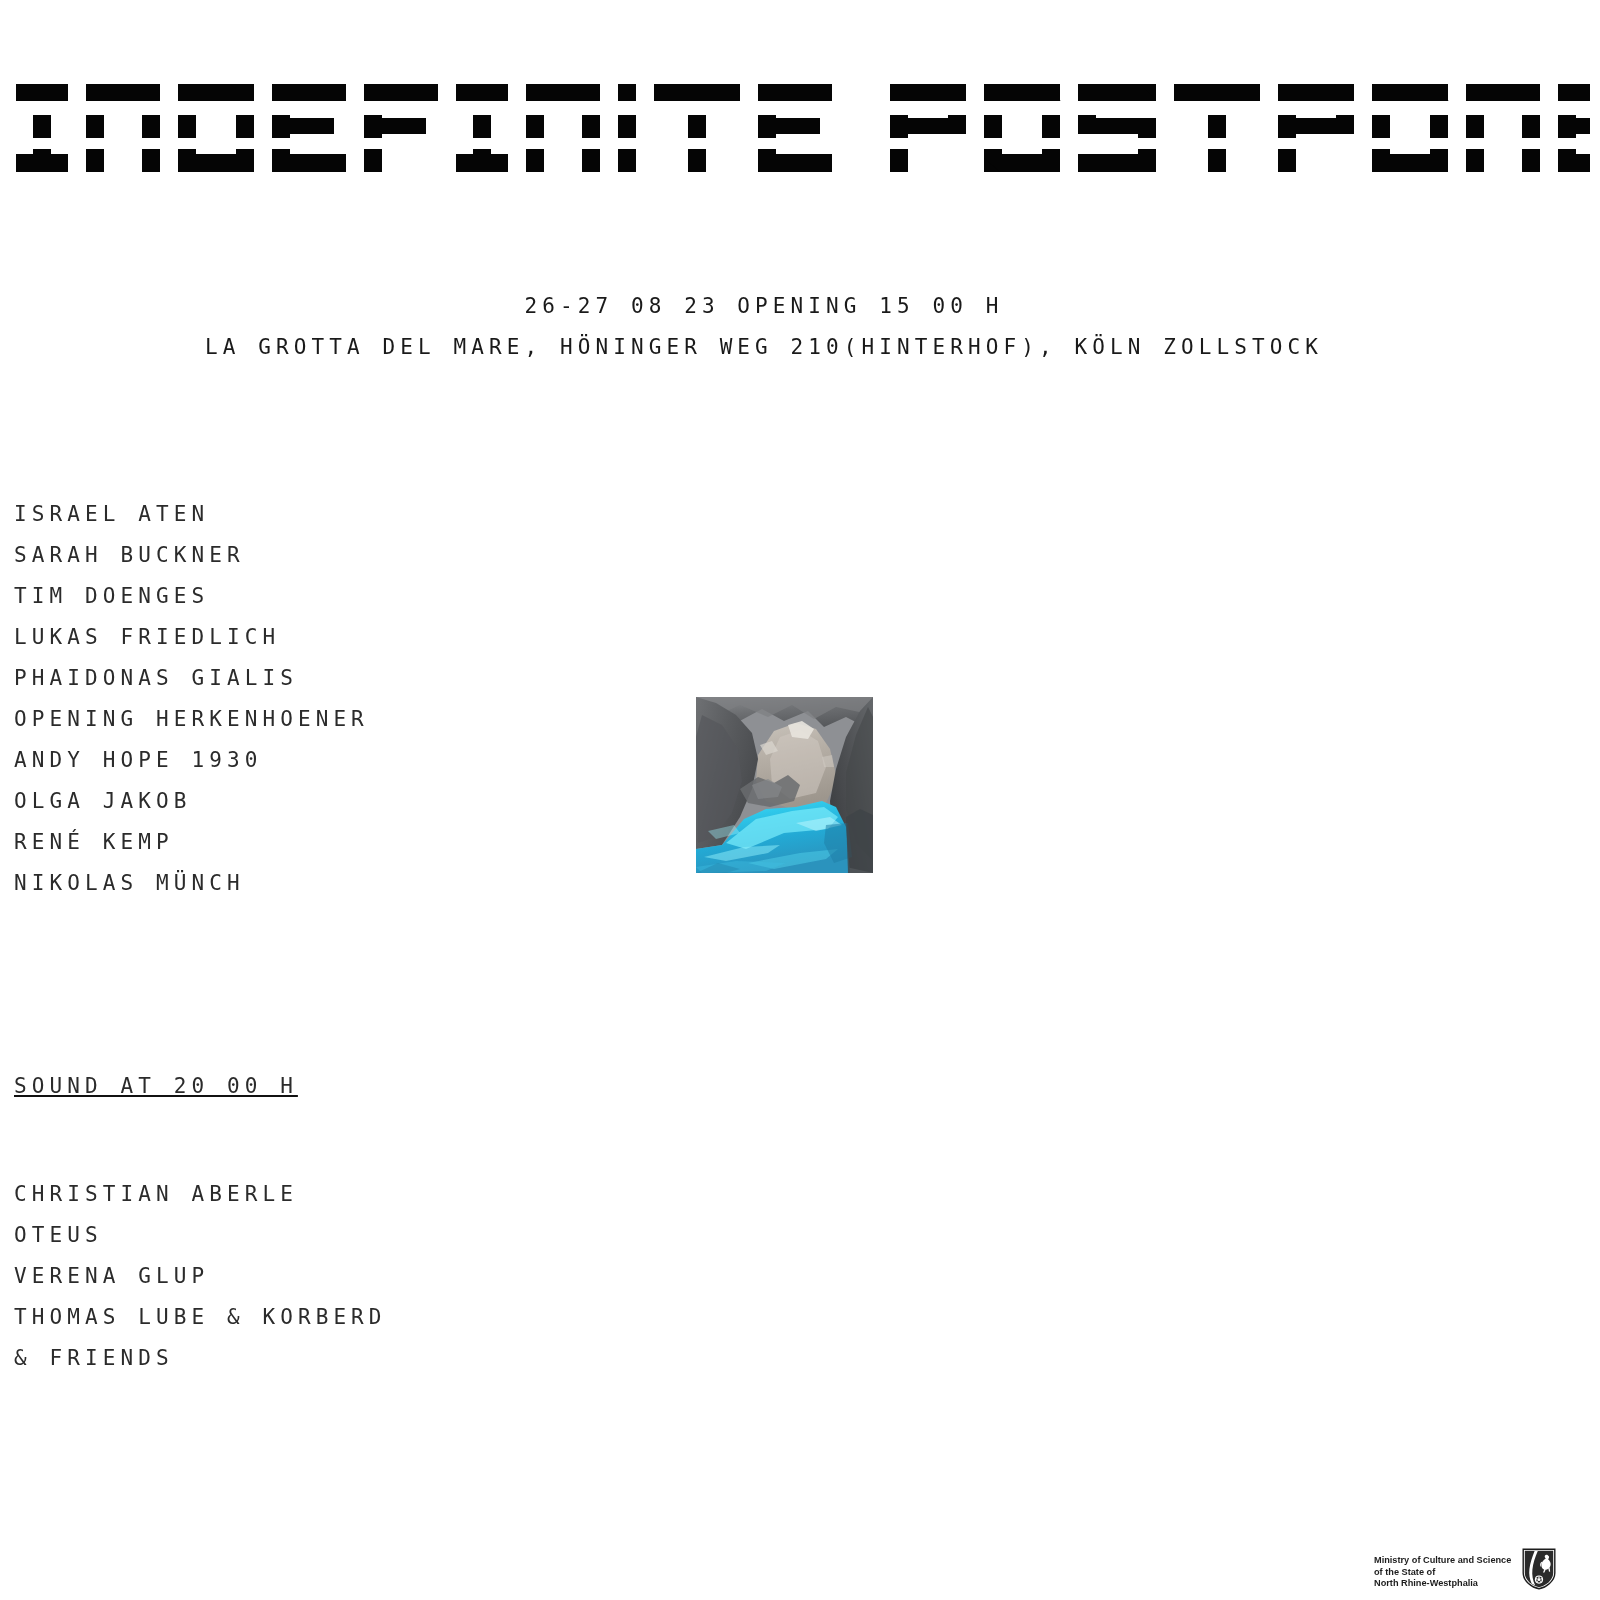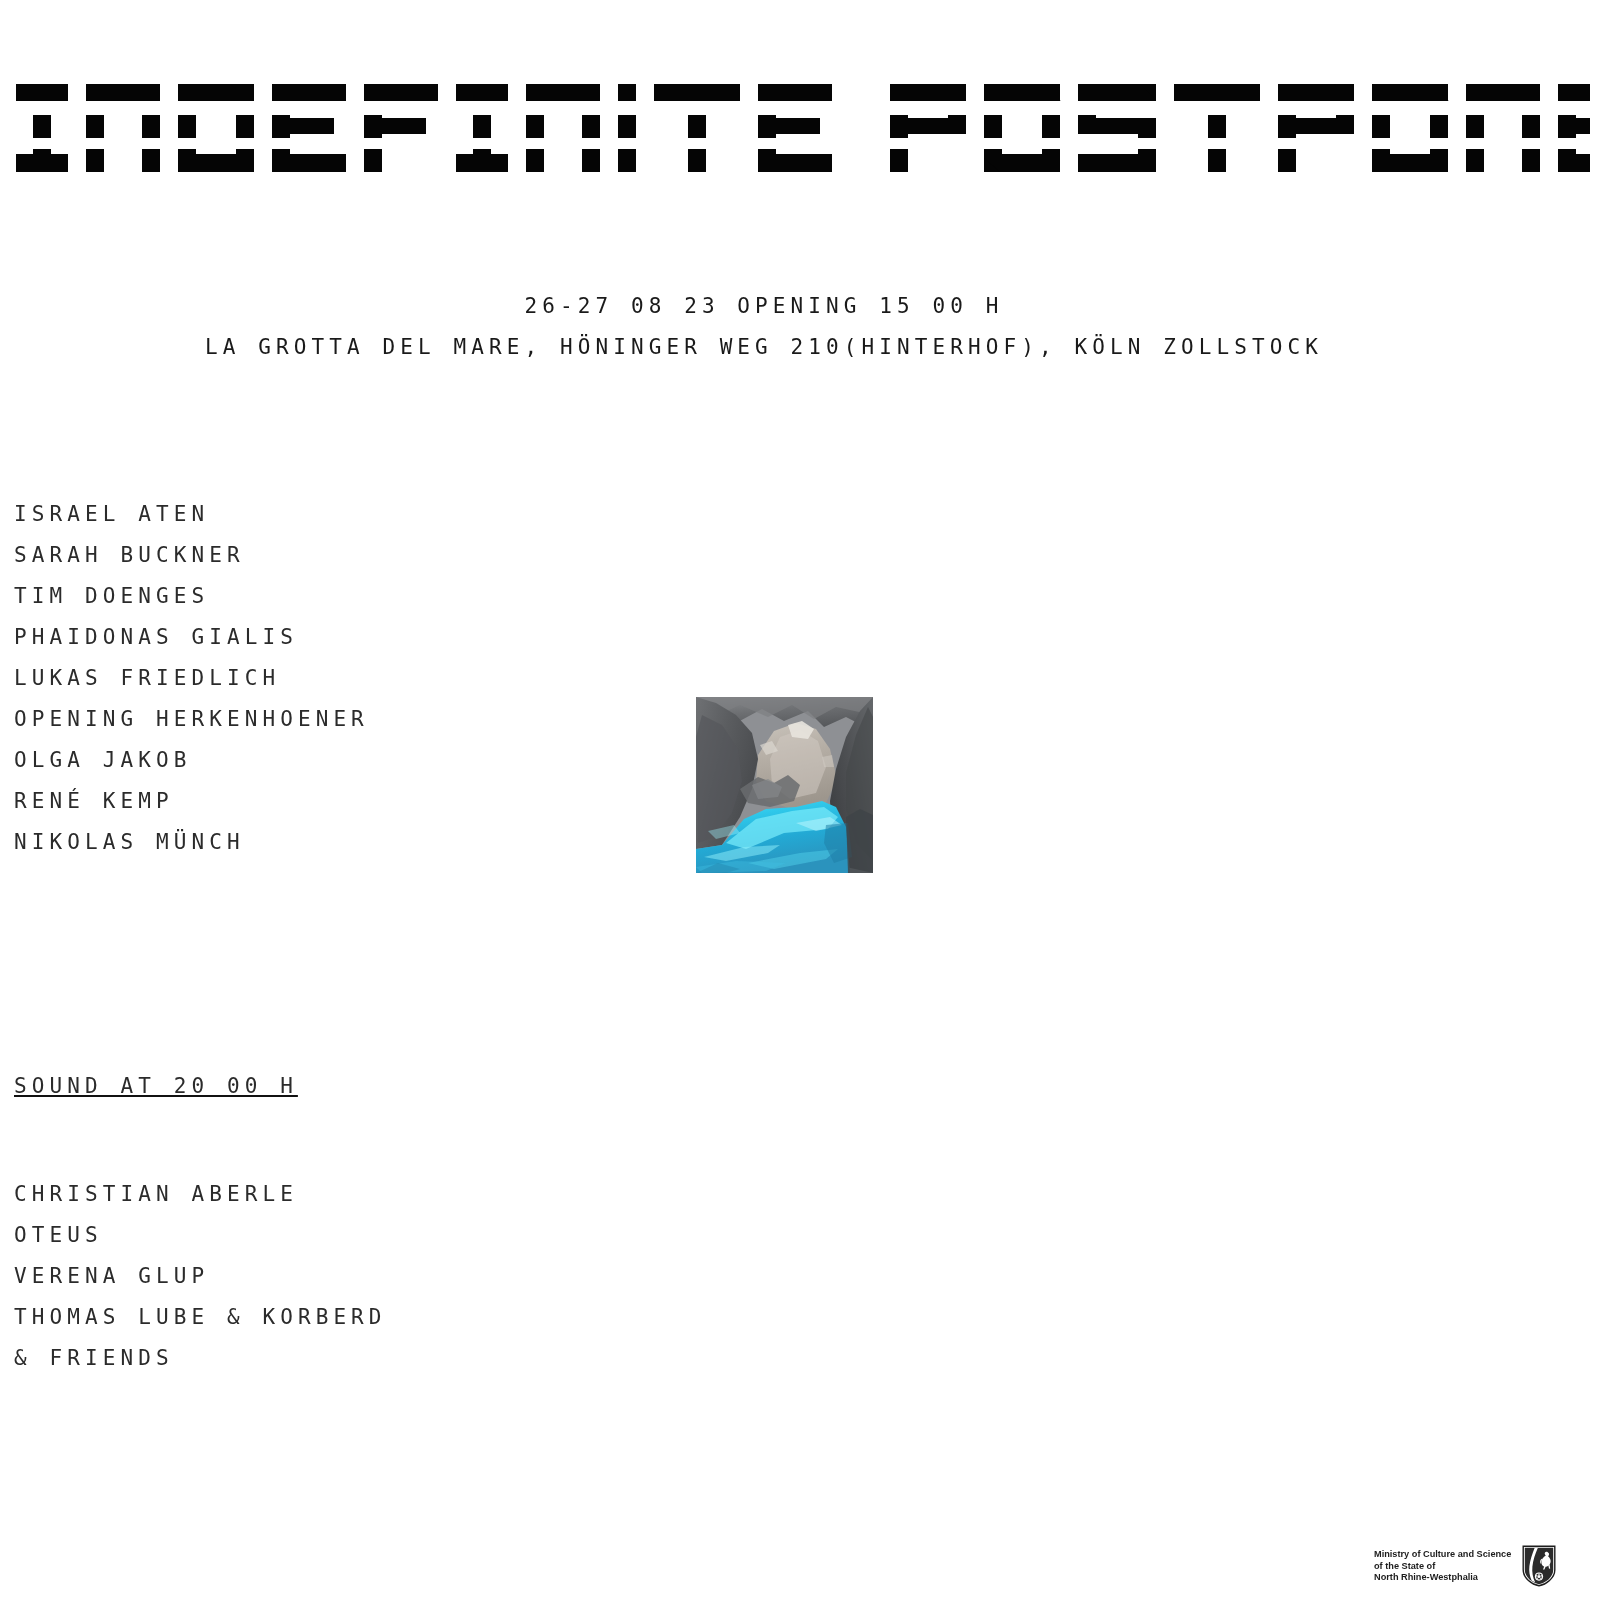--- a/index.html
+++ b/index.html
@@ -107,21 +107,21 @@
   #grotto-figure svg { display: block; width: 100%; height: 100%; }
 
   
   #funder-logo {
     position: absolute;
     left: 1374px;
     top: 1542px;
     width: 212px;
     height: 48px;
     display: flex;
-    align-items: center;
+    align-items: flex-end;
     gap: 11px;
   }
   #funder-logo .funder-text {
     font-family: "Liberation Sans", sans-serif;
     font-size: 9.2px;
     font-weight: bold;
     line-height: 11.6px;
     color: #1d1d1d;
     letter-spacing: 0px;
     padding-top: 1px;
@@ -260,23 +260,24 @@
 
 <div class="meta-block">
   <div class="meta-line">26-27 08 23  OPENING 15 00 H</div>
   <div class="meta-line">LA GROTTA DEL MARE, HÖNINGER WEG 210(HINTERHOF), KÖLN ZOLLSTOCK</div>
 </div>
 
 <div class="artist-list">
   <div class="artist-name">ISRAEL ATEN</div>
   <div class="artist-name">SARAH BUCKNER</div>
   <div class="artist-name">TIM DOENGES</div>
+  <div class="artist-name">LUKAS FRIEDLICH</div>
   <div class="artist-name">PHAIDONAS GIALIS</div>
-  <div class="artist-name">LUKAS FRIEDLICH</div>
   <div class="artist-name">OPENING HERKENHOENER</div>
+  <div class="artist-name">ANDY HOPE 1930</div>
   <div class="artist-name">OLGA JAKOB</div>
   <div class="artist-name">RENÉ KEMP</div>
   <div class="artist-name">NIKOLAS MÜNCH</div>
 </div>
 
 <div id="grotto-figure">
   <svg viewBox="0 0 177 176" preserveAspectRatio="none">
     <defs>
       <linearGradient id="waterGrad" x1="0" y1="0" x2="0.35" y2="1">
         <stop offset="0%" stop-color="#5fe0f4"></stop>

